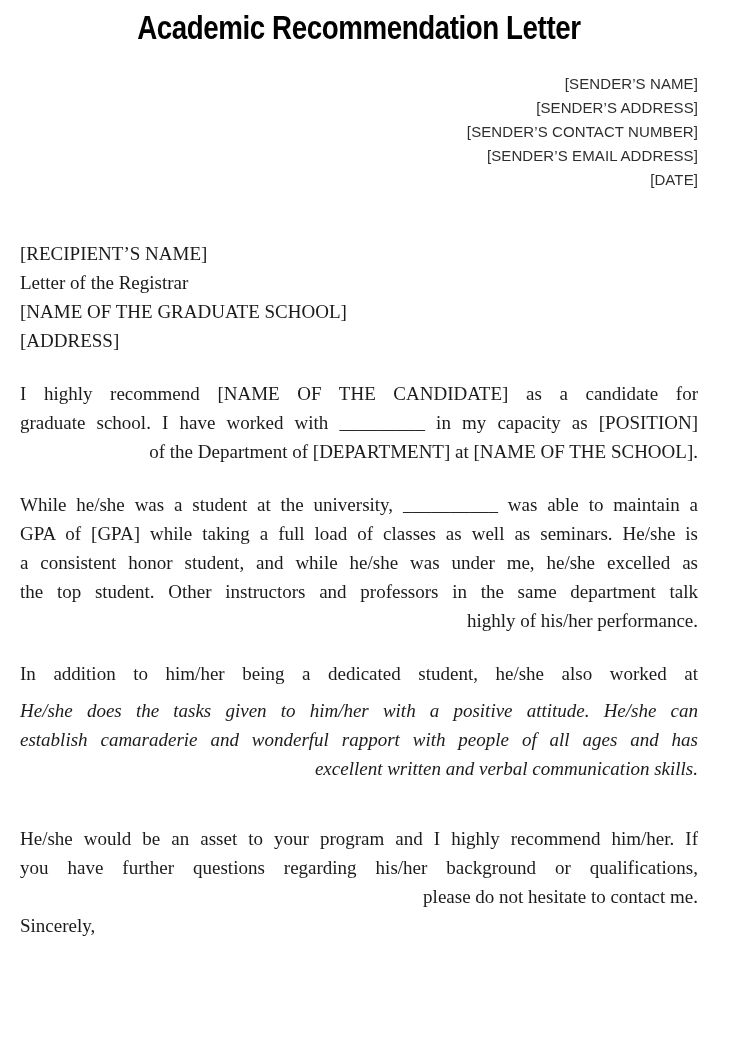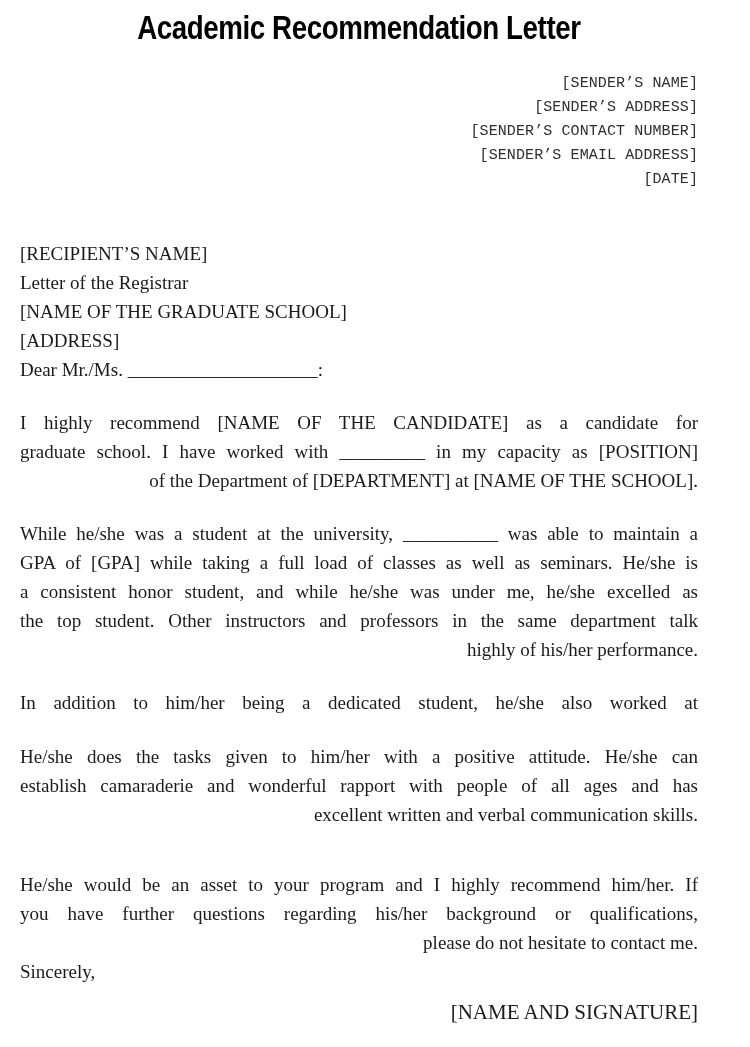--- a/index.html
+++ b/index.html
@@ -26,21 +26,21 @@
   .title-inner {
     display: inline-block;
     transform: scaleX(0.84);
     transform-origin: center;
     white-space: nowrap;
     letter-spacing: -0.5px;
   }
   .sender {
     margin-top: 26px;
     text-align: right;
-    font-family: Liberation Mono, monospace;
+    font-family: Liberation Sans, sans-serif;
     font-size: 15px;
     line-height: 24px;
     color: #2e2e2e;
     letter-spacing: 0.1px;
   }
   .recipient {
     margin-top: 47px;
     font-size: 19px;
     line-height: 29px;
   }
@@ -48,21 +48,21 @@
     font-size: 19px;
     line-height: 29px;
   }
   .para {
     font-size: 19px;
     line-height: 29px;
   }
   .para .ln { text-align: right; }
   .para .ln.j { text-align: justify; text-align-last: justify; }
   .mt24 { margin-top: 24px; }
-  .mt25 { margin-top: 25px; }
+  .mt25 { margin-top: 8px; font-style: italic; }
   .mt27 { margin-top: 41px; }
   .closing {
     font-size: 19px;
     line-height: 29px;
   }
   .signature {
     margin-top: 12px;
     text-align: right;
     font-size: 21px;
     line-height: 29px;
@@ -83,21 +83,20 @@
     <div>[DATE]</div>
   </div>
 
   <div class="recipient">
     <div>[RECIPIENT’S NAME]</div>
     <div>Letter of the Registrar</div>
     <div>[NAME OF THE GRADUATE SCHOOL]</div>
     <div>[ADDRESS]</div>
   </div>
 
-  <div class="salutation">Dear Mr./Ms. ____________________:</div>
 
   <div class="para mt24">
     <div class="ln j">I highly recommend [NAME OF THE CANDIDATE] as a candidate for</div>
     <div class="ln j">graduate school. I have worked with _________ in my capacity as [POSITION]</div>
     <div class="ln">of the Department of [DEPARTMENT] at [NAME OF THE SCHOOL].</div>
   </div>
 
   <div class="para mt24">
     <div class="ln j">While he/she was a student at the university, __________ was able to maintain a</div>
     <div class="ln j">GPA of [GPA] while taking a full load of classes as well as seminars. He/she is</div>
@@ -117,15 +116,14 @@
   </div>
 
   <div class="para mt27">
     <div class="ln j">He/she would be an asset to your program and I highly recommend him/her. If</div>
     <div class="ln j">you have further questions regarding his/her background or qualifications,</div>
     <div class="ln">please do not hesitate to contact me.</div>
   </div>
 
   <div class="closing">Sincerely,</div>
 
-  <div class="signature">[NAME AND SIGNATURE]</div>
 
 </div>
 
 </body></html>

